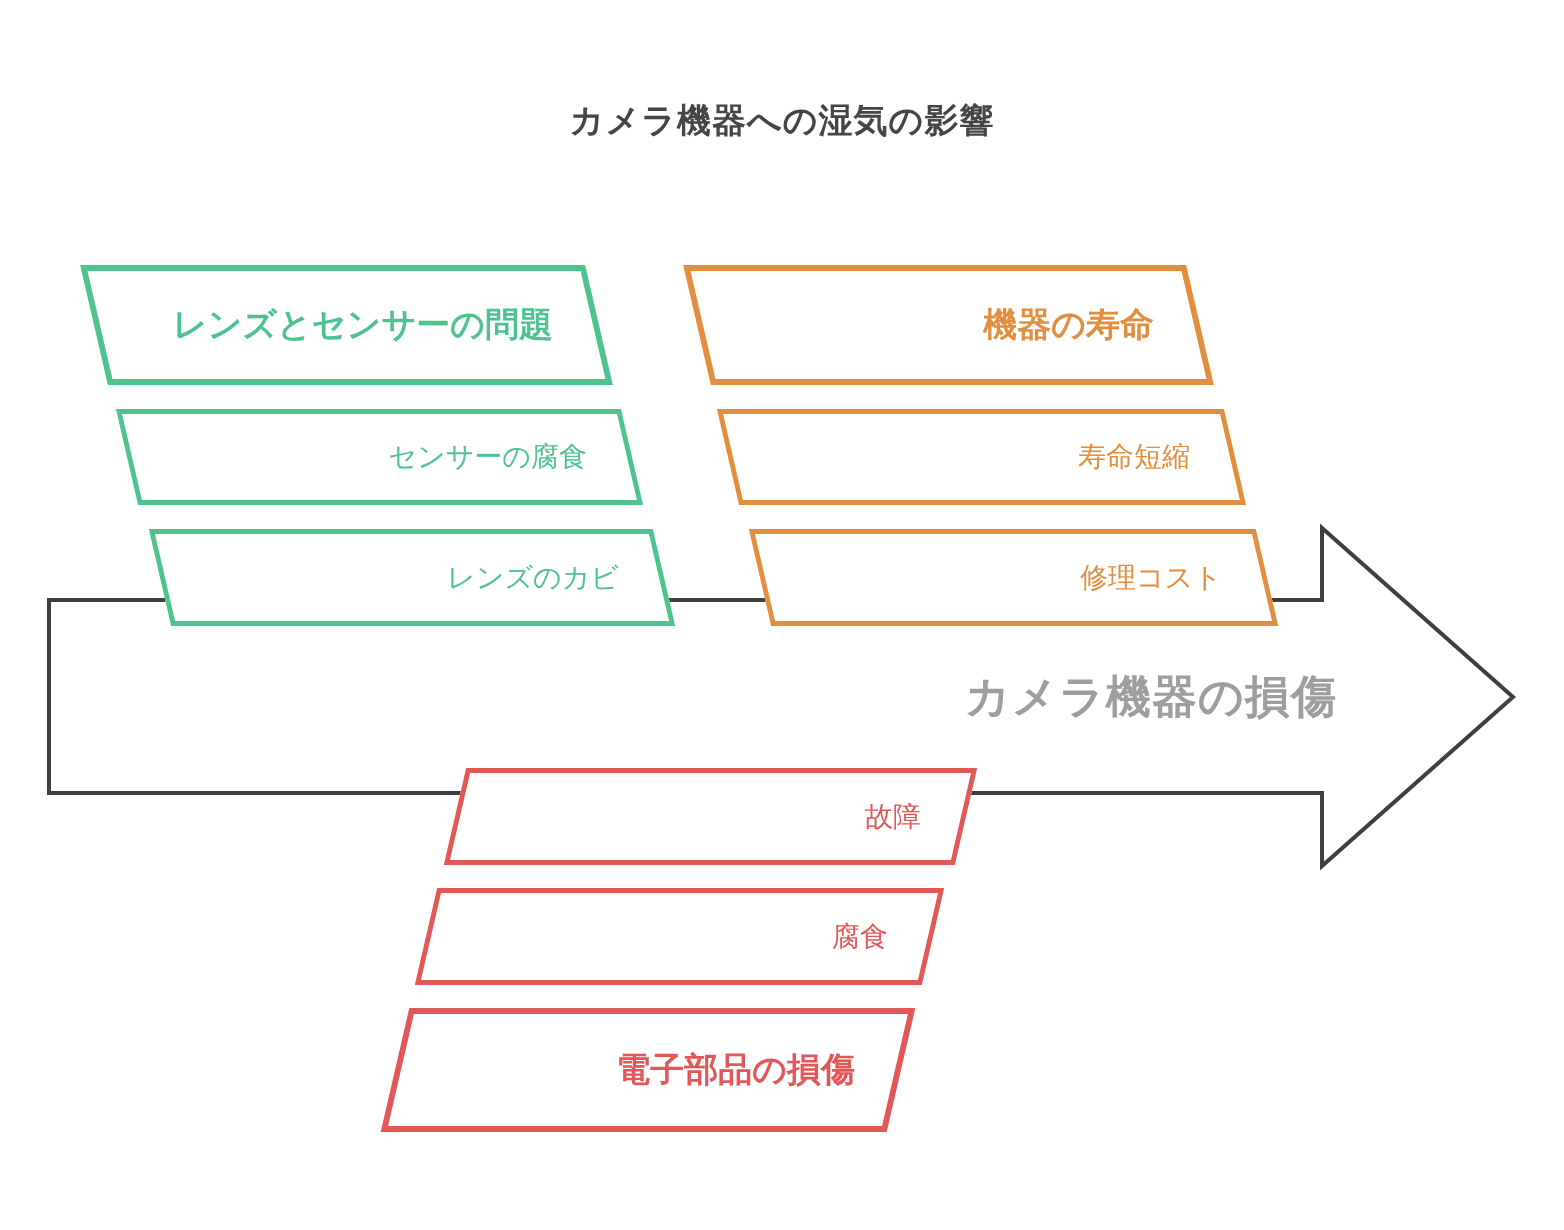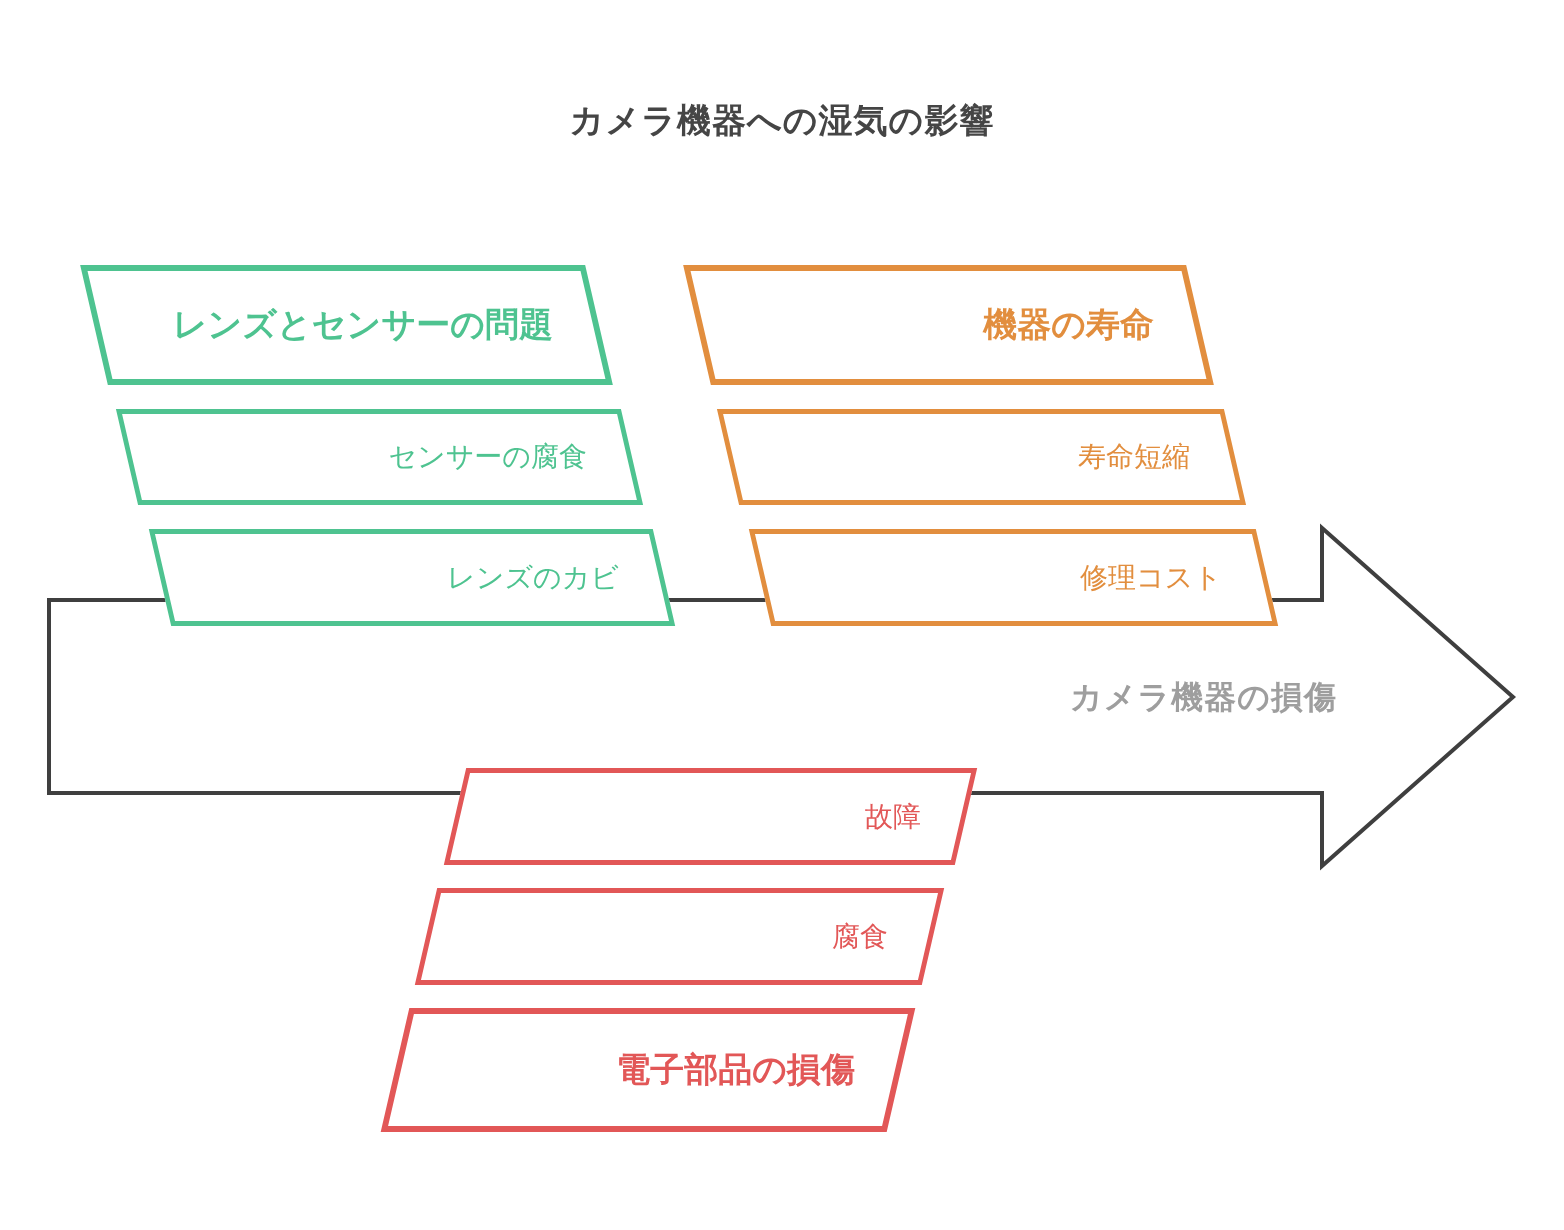--- a/index.html
+++ b/index.html
@@ -35,21 +35,21 @@
   .arrow-svg {
     position: absolute;
     left: 0;
     top: 0;
     z-index: 1;
   }
   .arrow-label {
     position: absolute;
     top: 672px;
     right: 227px;
-    font-size: 32px;
+    font-size: 45px;
     line-height: 50px;
     font-weight: bold;
     color: #9E9E9E;
     letter-spacing: 1px;
     z-index: 3;
     white-space: nowrap;
   }
 
   
   .para {

